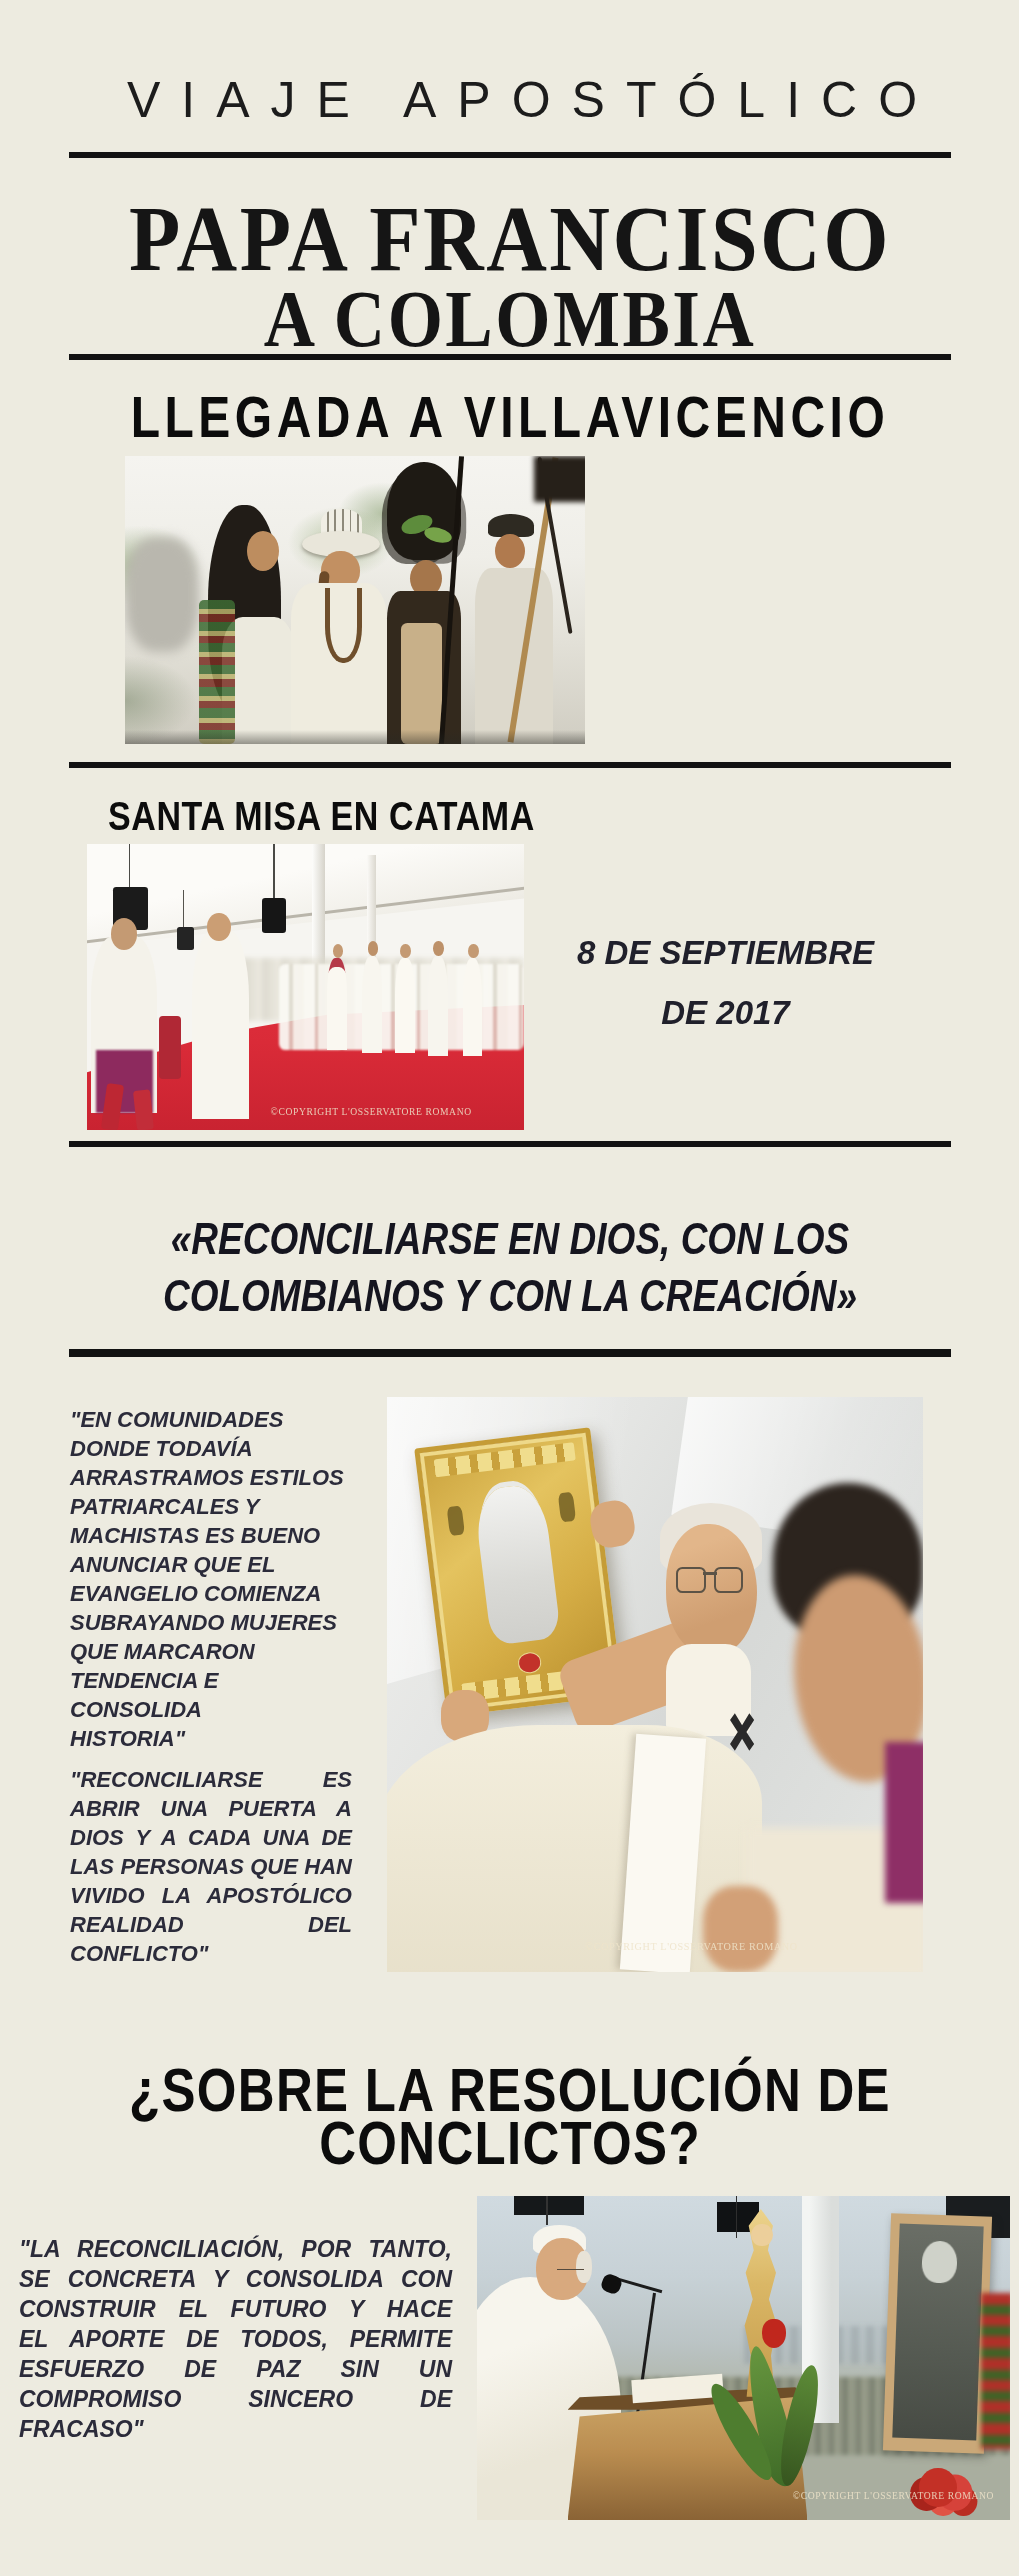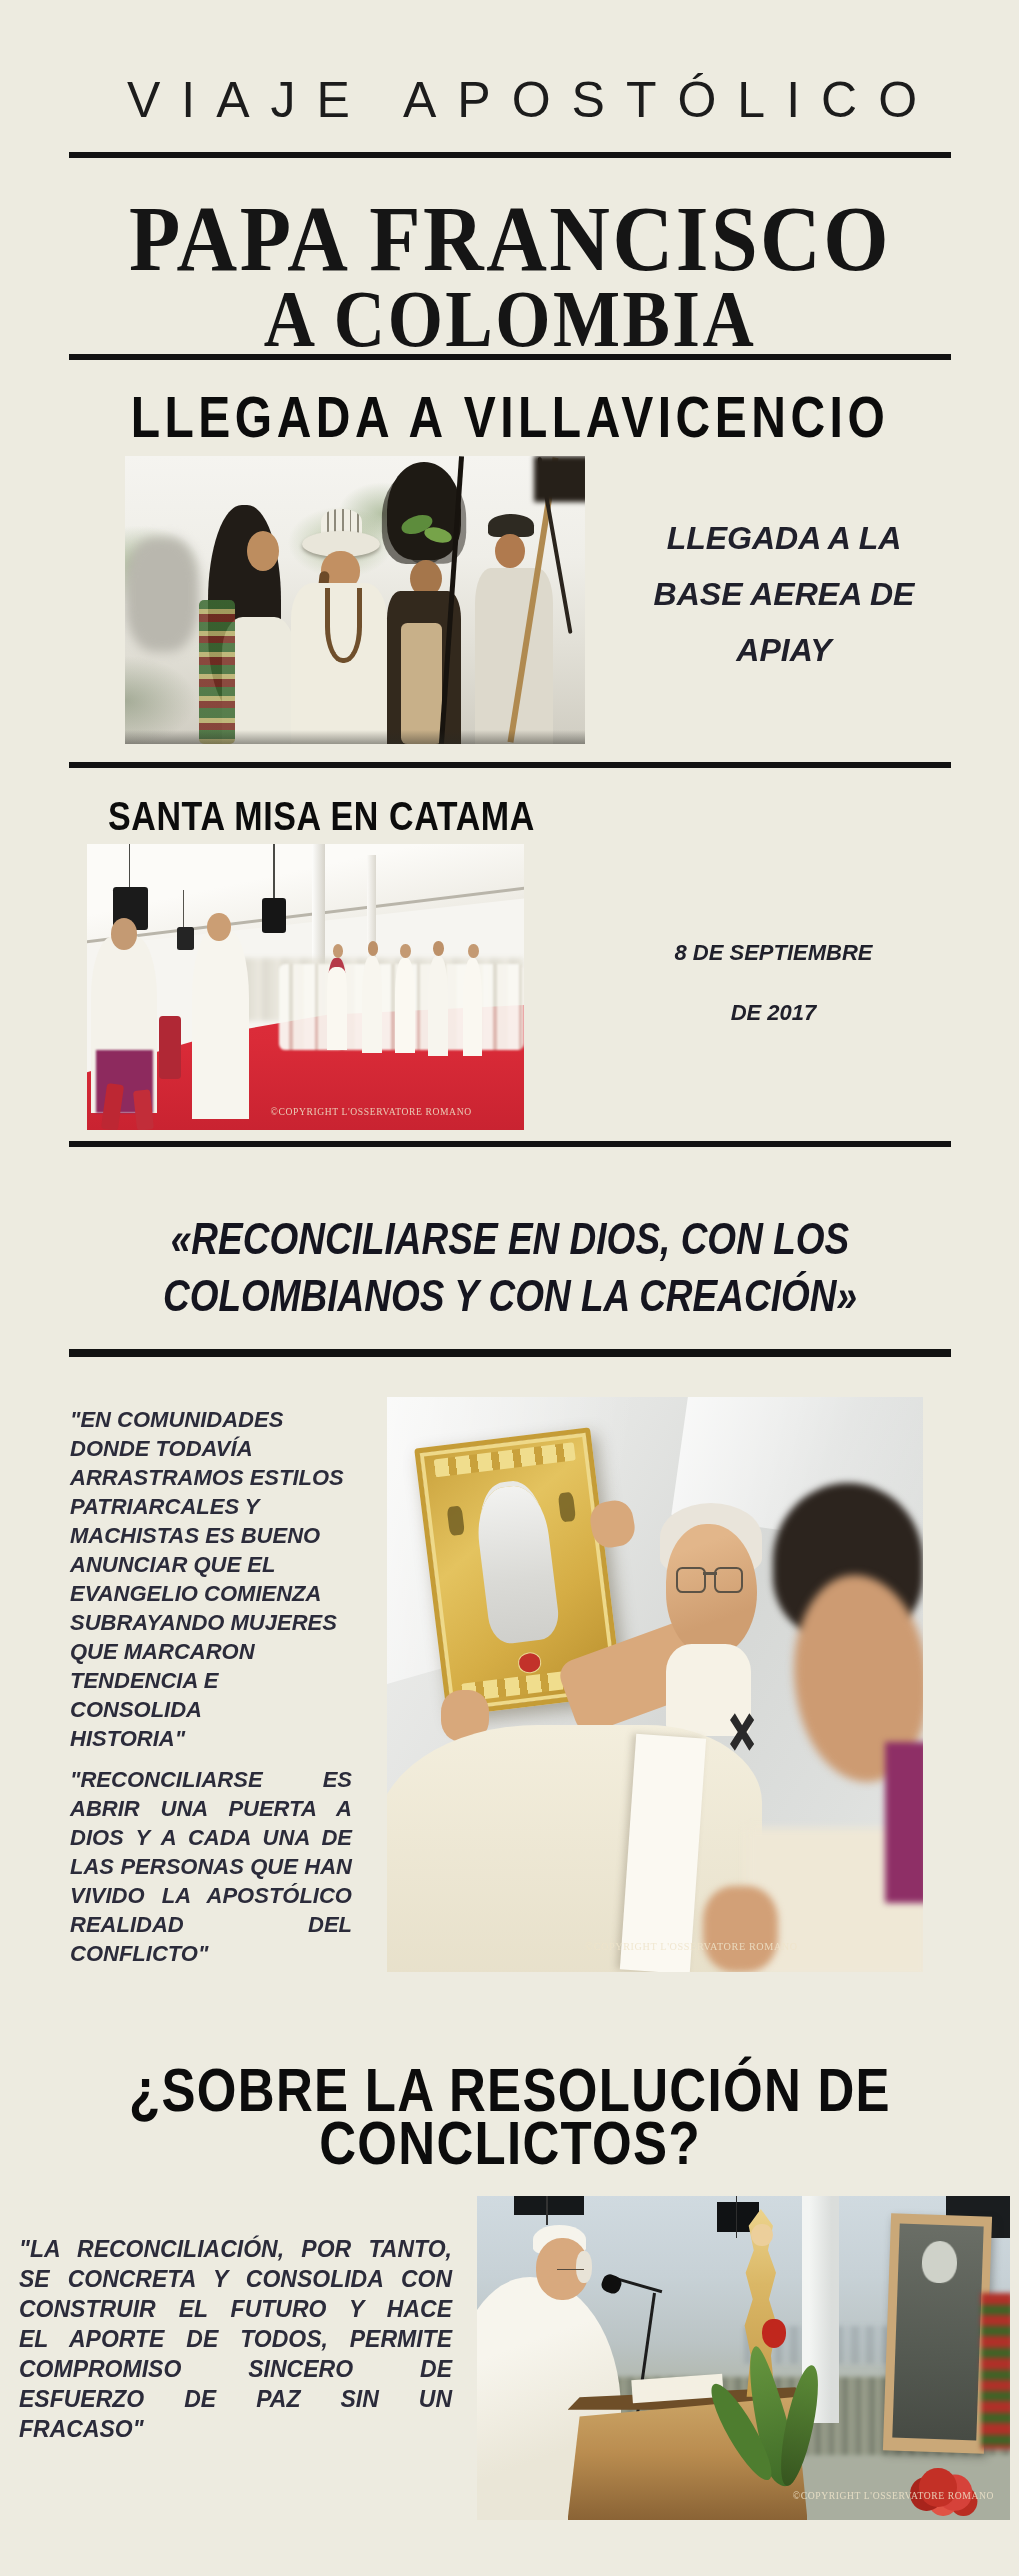--- a/index.html
+++ b/index.html
@@ -28,21 +28,21 @@
   .h-villa{position:absolute;top:384px;left:0;width:100%;text-align:center;
     font-size:48px;letter-spacing:4.5px;transform:scaleY(1.2);}
   .h-catama{position:absolute;top:793px;left:108px;
     font-size:34px;letter-spacing:0.6px;transform:scaleY(1.18);transform-origin:top left;}
   .h-conflict{position:absolute;top:2064px;left:0;width:100%;text-align:center;
     font-weight:700;color:#0c0c0c;font-size:51px;letter-spacing:1.3px;line-height:45px;
     transform:scaleY(1.18);transform-origin:top;}
   
   .caption{position:absolute;text-align:center;font-style:italic;font-weight:700;color:#20202b;}
   .side1{left:631px;top:510px;width:306px;font-size:32px;line-height:56px;}
-  .side2{left:608px;top:923px;width:331px;font-size:22px;line-height:60px;}
+  .side2{left:560px;top:923px;width:331px;font-size:33px;line-height:60px;}
   .banner{position:absolute;top:1210px;left:0;width:100%;text-align:center;
     font-style:italic;font-weight:700;color:#15151f;font-size:37px;line-height:47px;
     transform:scaleY(1.22);transform-origin:top;}
   .qblock{position:absolute;font-style:italic;font-weight:700;color:#2b2b3a;}
   .q1{left:70px;top:1405px;width:280px;font-size:22px;line-height:29px;}
   .q2{left:70px;top:1765px;width:282px;font-size:22px;line-height:29px;}
   .q3{left:19px;top:2234px;width:433px;font-size:23px;line-height:30px;}
   .jblock > div{text-align:justify;text-align-last:justify;}
   .jblock > div:last-child{text-align-last:left;}
   
@@ -231,25 +231,20 @@
     <div class="p1-staff-dark"></div>
     <div class="p1-fr-cap"></div>
     <div class="p1-fr-face"></div>
     <div class="p1-fr-body"></div>
     <div class="p1-fr-staff"></div>
     <div class="p1-fr-bow"></div>
     <div class="p1-corner-dark"></div>
     <div class="p1-bottom-shade"></div>
   </div>
 
-  <div class="caption side1">
-      <div>LLEGADA A LA</div>
-      <div>BASE AEREA DE</div>
-      <div>APIAY</div>
-    </div>
 
   <div class="rule rule-3"></div>
 
   <div class="h-catama h-cond">SANTA MISA EN CATAMA</div>
 
   <div class="photo photo2">
     <div class="p2-canopy"></div>
     <div class="p2-canopy-edge"></div>
     <div class="p2-wire1"></div>
     <div class="p2-sp1"></div>
@@ -355,22 +350,22 @@
   <div class="h-conflict">
       <div>¿SOBRE LA RESOLUCIÓN DE</div>
       <div>CONCLICTOS?</div>
     </div>
 
   <div class="qblock q3 jblock">
       <div>"LA RECONCILIACIÓN, POR TANTO,</div>
       <div>SE CONCRETA Y CONSOLIDA CON</div>
       <div>CONSTRUIR EL FUTURO Y HACE</div>
       <div>EL APORTE DE TODOS, PERMITE</div>
+      <div>ESFUERZO DE PAZ SIN UN</div>
       <div>COMPROMISO SINCERO DE</div>
-      <div>ESFUERZO DE PAZ SIN UN</div>
       <div>FRACASO"</div>
     </div>
 
   <div class="photo photo4">
     <div class="p4-city"></div>
     <div class="p4-crowd"></div>
     <div class="p4-sp1"></div>
     <div class="p4-rod1"></div>
     <div class="p4-sp2"></div>
     <div class="p4-rod2"></div>

